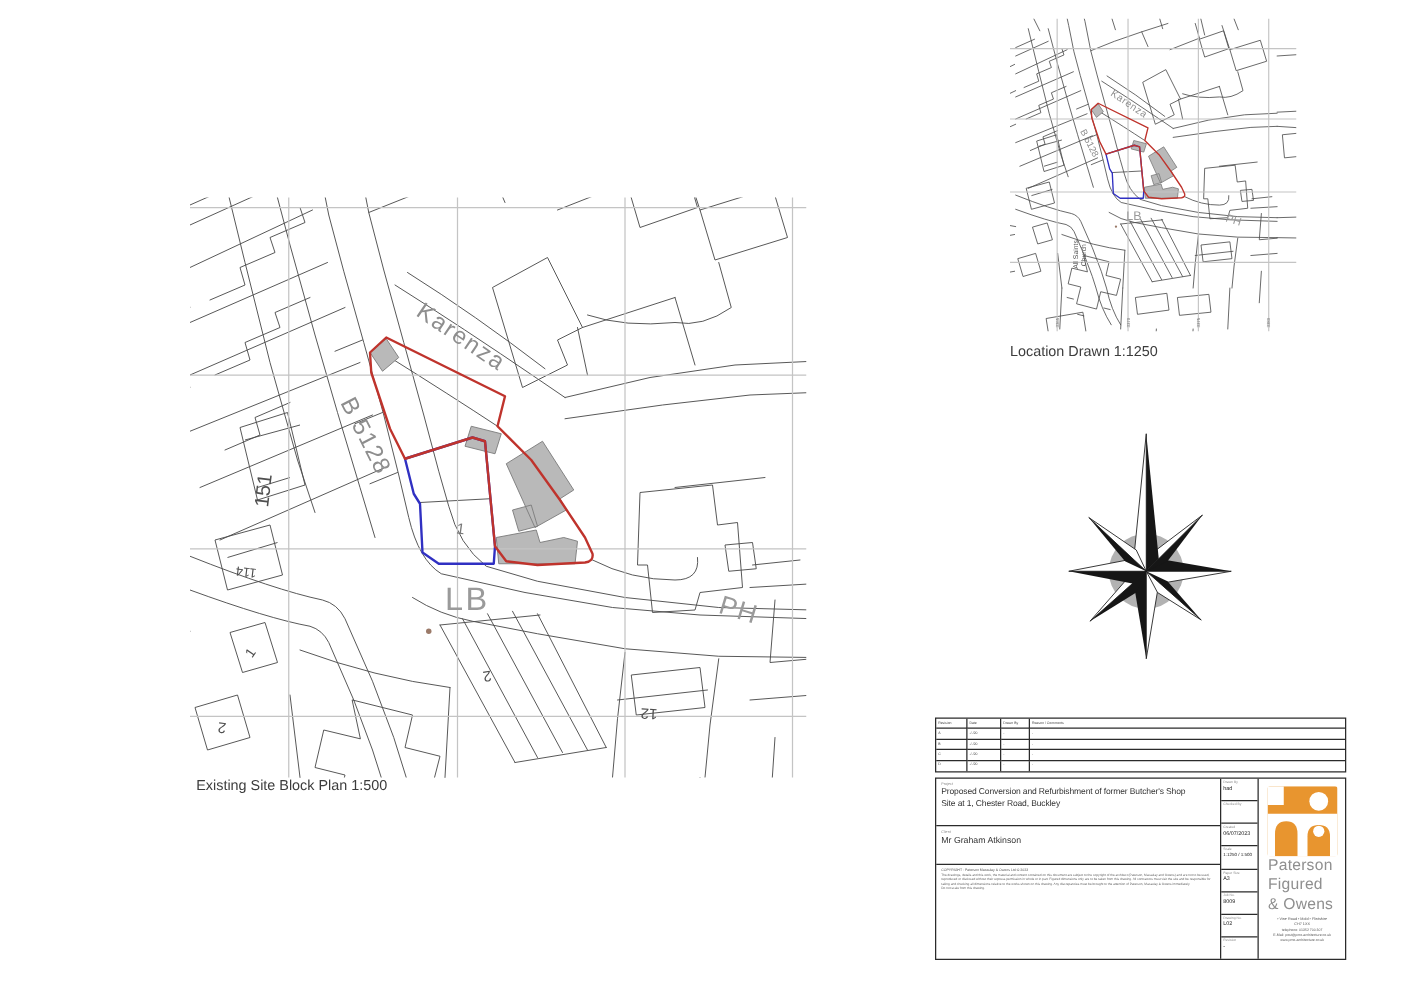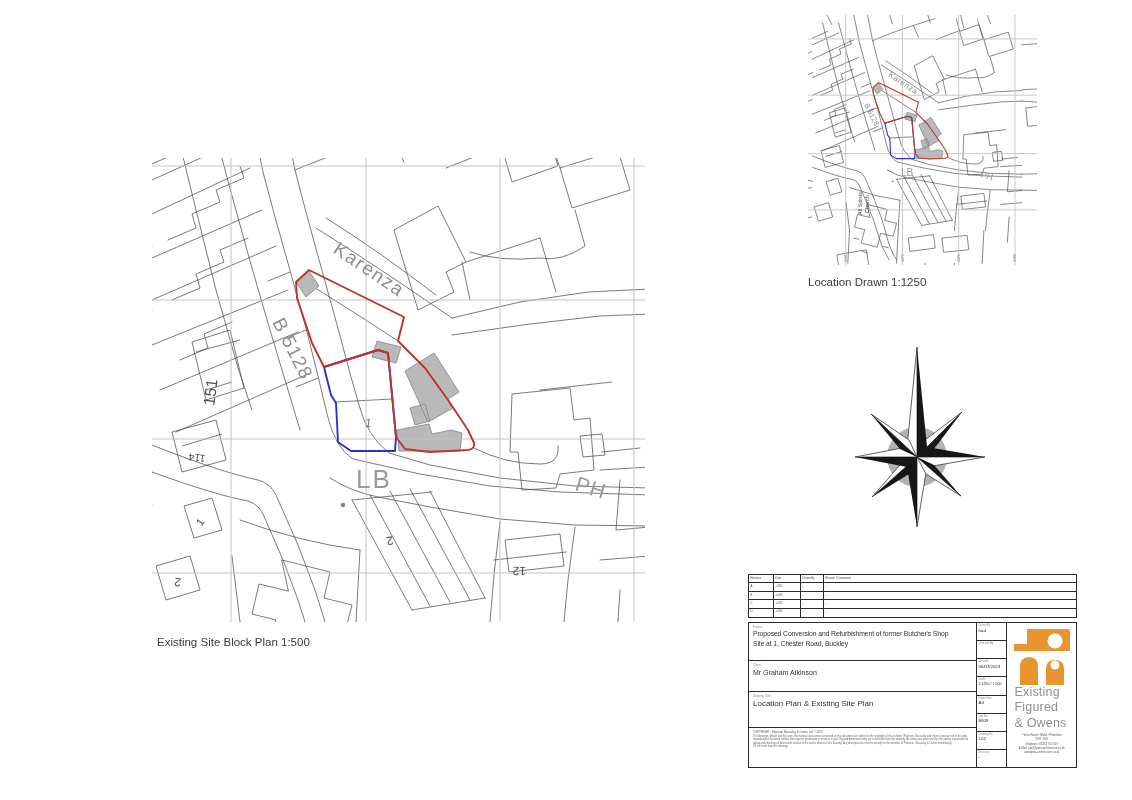--- a/index.html
+++ b/index.html
@@ -167,21 +167,21 @@
       <path d="M130,111 L72,101 62,111 Z"></path>
       <path d="M0,111 L52,121 62,111 Z"></path>
       <path d="M107,66 L79,103 62,111 Z"></path>
       <path d="M106,150 L79,119 62,111 Z"></path>
       <path d="M17,151 L54,128 62,111 Z"></path>
       <path d="M16,68 L45,103 62,111 Z"></path>
     </g>
   </g>
 </svg>
 
-<div class="caption" style="left:157px;top:636px;">Existing Site Block Plan 1:500</div>
+<div class="caption" style="left:157px;top:623px;">Existing Site Block Plan 1:500</div>
 <div class="caption" style="left:808px;top:276px;">Location Drawn 1:1250</div>
 
 <div class="revtable">
   <div>Revision</div>
   <div>Date</div>
   <div>Drawn By</div>
   <div>Reason / Comments</div>
   <div>A</div>
   <div>-/-/20</div>
   <div>-</div>
@@ -203,24 +203,20 @@
 <div class="tblock">
   <div class="tb-left">
     <div class="sec" style="height:38px;">
       <div class="seclabel">Project</div>
       <div class="projline">Proposed Conversion and Refurbishment of former Butcher's Shop</div>
       <div class="projline">Site at 1, Chester Road, Buckley</div>
     </div>
     <div class="sec" style="height:31px;">
       <div class="seclabel">Client</div>
       <div class="clientline">Mr Graham Atkinson</div>
-    </div>
-    <div class="sec" style="height:36px;">
-      <div class="seclabel">Drawing Title</div>
-      <div class="titleline">Location Plan &amp; Existing Site Plan</div>
     </div>
     <div class="sec" style="flex:1;">
       <div class="copyhead">COPYRIGHT : Paterson Macaulay &amp; Owens Ltd © 2023</div>
       <div class="copytext">The drawings, details and this work, the material and content contained on this document are subject to the copyright of the architect (Paterson, Macaulay and Owens) and are not to be used, reproduced or disclosed without their express permission in whole or in part. Figured dimensions only are to be taken from this drawing. All contractors must visit the site and be responsible for taking and checking all dimensions relative to the works shown on this drawing. Any discrepancies must be brought to the attention of Paterson, Macaulay &amp; Owens immediately.</div>
       <div class="copytext">Do not scale from this drawing.</div>
     </div>
   </div>
   <div class="tb-mid">
     <div class="cell">
       <div class="celll">Drawn By</div>
@@ -259,21 +255,21 @@
     <svg width="56" height="56" viewBox="0 0 56 56">
       <rect x="0" y="0" width="56" height="56" rx="2" fill="#e8952f"></rect>
       <rect x="0" y="0" width="13" height="15" fill="#ffffff"></rect>
       <circle cx="41" cy="12" r="7.5" fill="#ffffff"></circle>
       <rect x="0" y="22" width="56" height="34" fill="#ffffff"></rect>
       <path d="M6,56 L6,38 Q6,28 15,28 Q24,28 24,38 L24,56 Z" fill="#e8952f"></path>
       <path d="M32,56 L32,40 Q32,31 41,31 Q50,31 50,40 L50,56 Z" fill="#e8952f"></path>
       <circle cx="41" cy="36" r="4.5" fill="#ffffff"></circle>
     </svg>
     <div class="firmname">
-      <div>Existing</div>
+      <div>Paterson</div>
       <div>Figured</div>
       <div>&amp; Owens</div>
     </div>
     <div class="firmaddr">
       <div>• Vine Road • Mold • Flintshire</div>
       <div>CH7 1XX</div>
     </div>
     <div class="firmcontact">
       <div>telephone: 01352 700 307</div>
       <div>E-Mail: post@pmo-architecture.co.uk</div>

